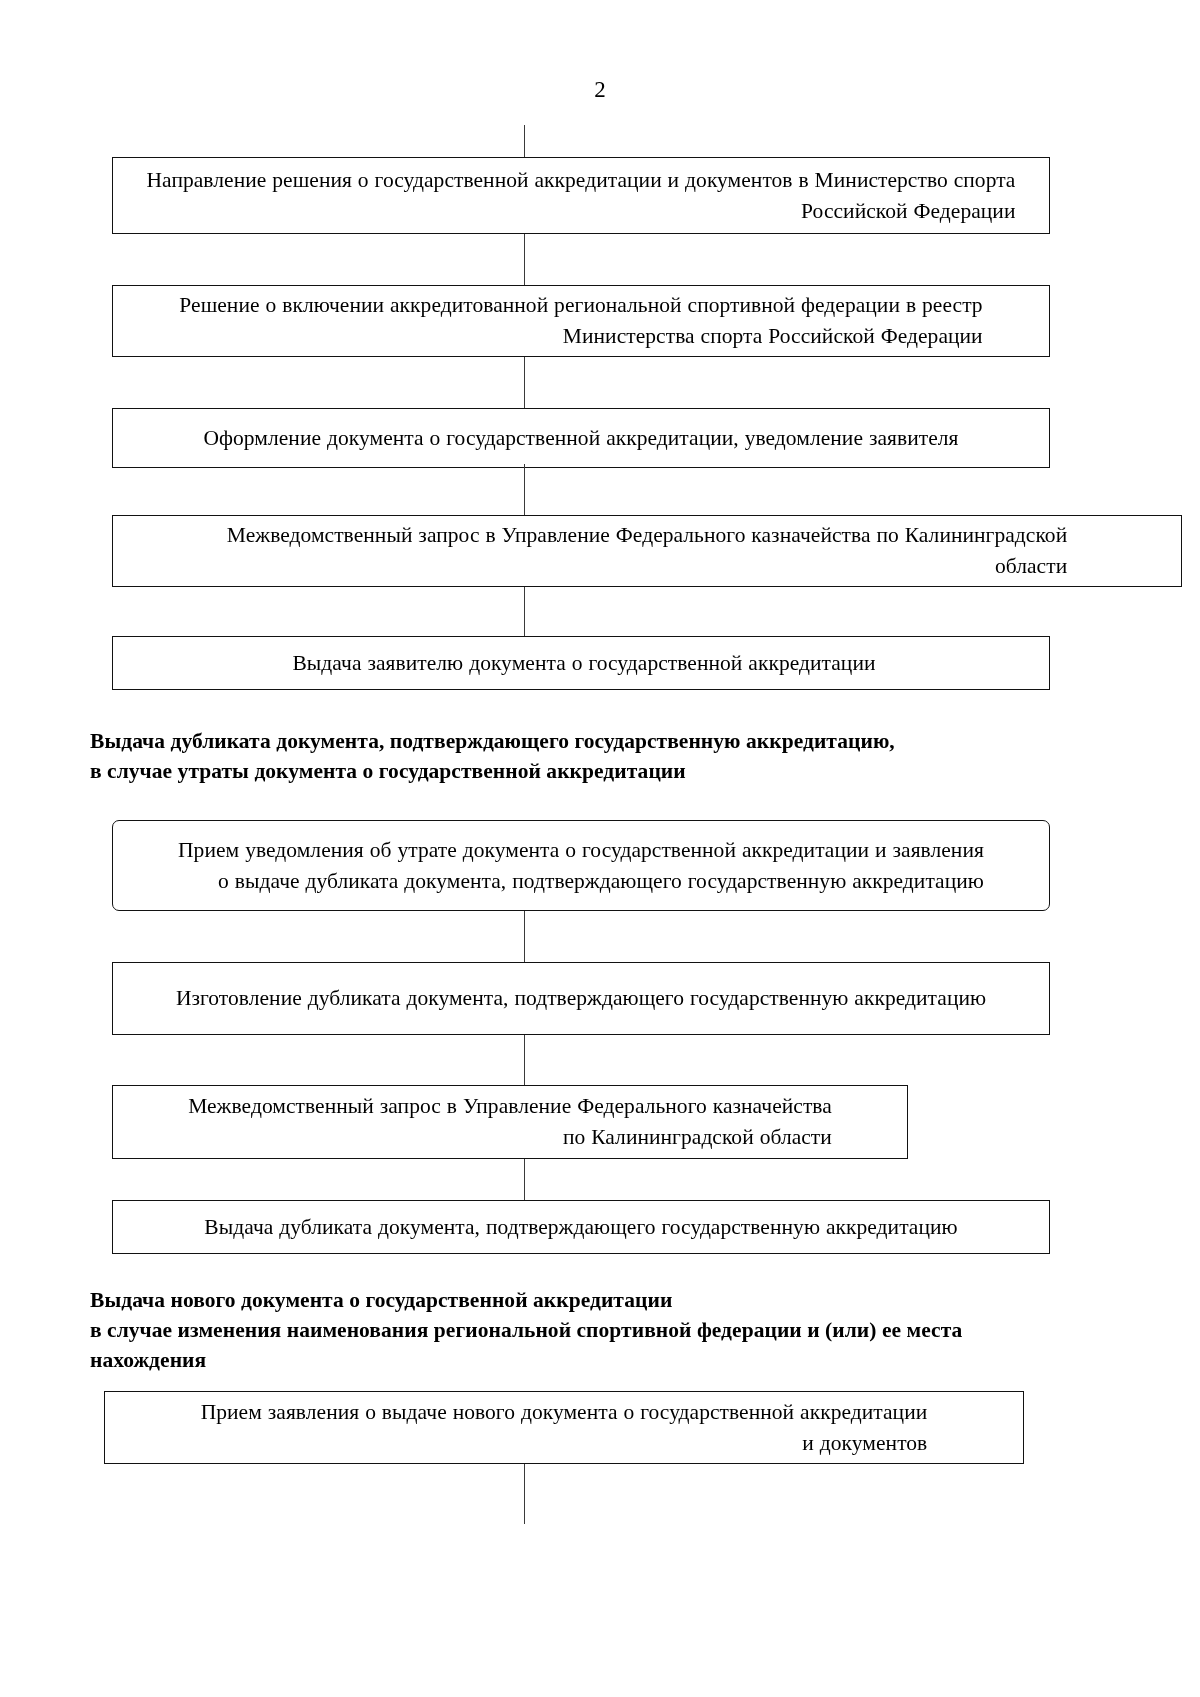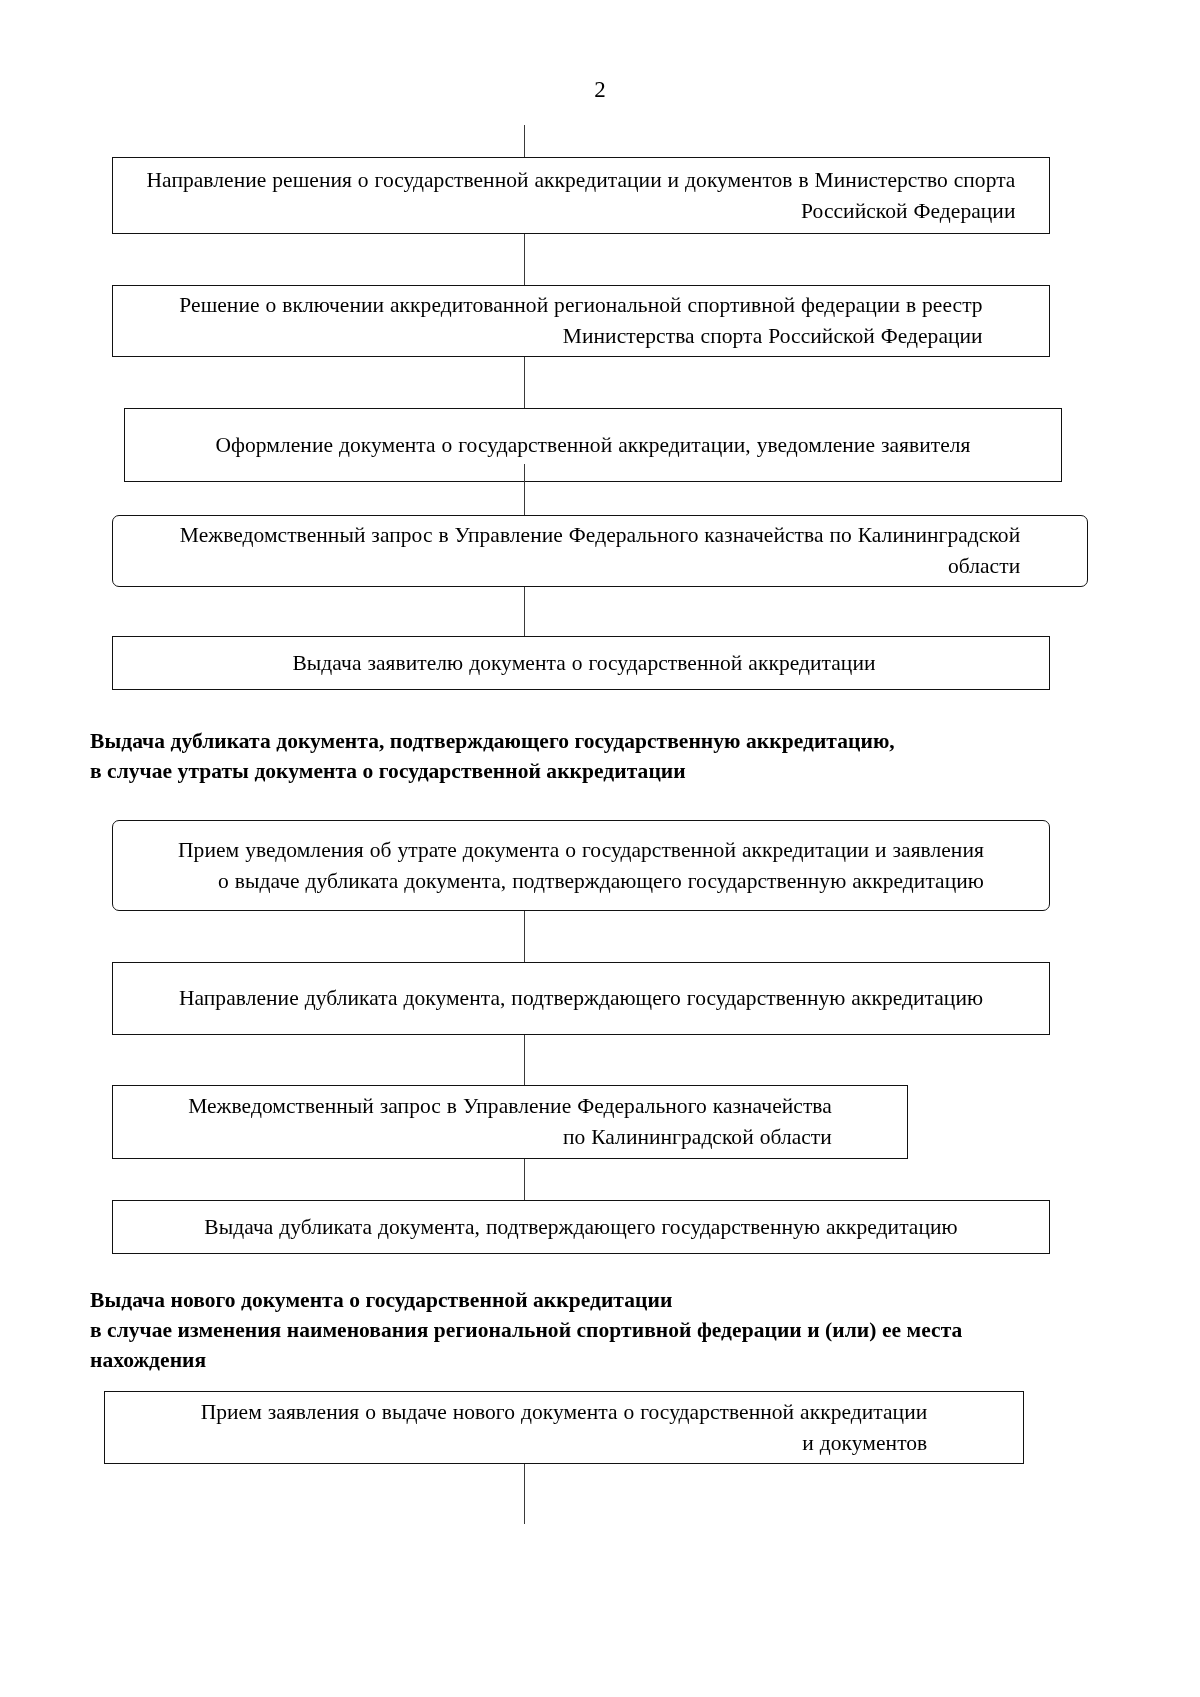--- a/index.html
+++ b/index.html
@@ -107,29 +107,29 @@
     <div class="node" style="left:112px; top:285px; width:938px; height:72px;">
       <div class="node-text">
         <span>Решение о включении аккредитованной региональной спортивной федерации в реестр</span>
         <br>
         <span>Министерства спорта Российской Федерации</span>
       </div>
     </div>
 
     <div class="connector" style="top:357px; height:51px;"></div>
 
-    <div class="node" style="left:112px; top:408px; width:938px; height:74px;margin-left:12px;">
+    <div class="node" style="left:112px; top:408px; width:938px; height:60px;">
       <div class="node-text">
         <span>Оформление документа о государственной аккредитации, уведомление заявителя</span>
       </div>
     </div>
 
     <div class="connector" style="top:464px; height:51px;"></div>
 
-    <div class="node" style="left:112px; top:515px; width:976px; height:72px;border-radius:7px;">
+    <div class="node" style="left:112px; top:515px; width:1070px; height:72px;">
       <div class="node-text">
         <span>Межведомственный запрос в Управление Федерального казначейства по Калининградской</span>
         <br>
         <span>области</span>
       </div>
     </div>
 
     <div class="connector" style="top:587px; height:49px;"></div>
 
     <div class="node" style="left:112px; top:636px; width:938px; height:54px;padding-left:24px;">
@@ -149,21 +149,21 @@
         <span>Прием уведомления об утрате документа о государственной аккредитации и заявления</span>
         <br>
         <span>о выдаче дубликата документа, подтверждающего государственную аккредитацию</span>
       </div>
     </div>
 
     <div class="connector" style="top:911px; height:51px;"></div>
 
     <div class="node" style="left:112px; top:962px; width:938px; height:73px;">
       <div class="node-text">
-        <span>Направление дубликата документа, подтверждающего государственную аккредитацию</span>
+        <span>Изготовление дубликата документа, подтверждающего государственную аккредитацию</span>
       </div>
     </div>
 
     <div class="connector" style="top:1035px; height:50px;"></div>
 
     <div class="node" style="left:112px; top:1085px; width:796px; height:74px;">
       <div class="node-text">
         <span>Межведомственный запрос в Управление Федерального казначейства</span>
         <br>
         <span>по Калининградской области</span>

